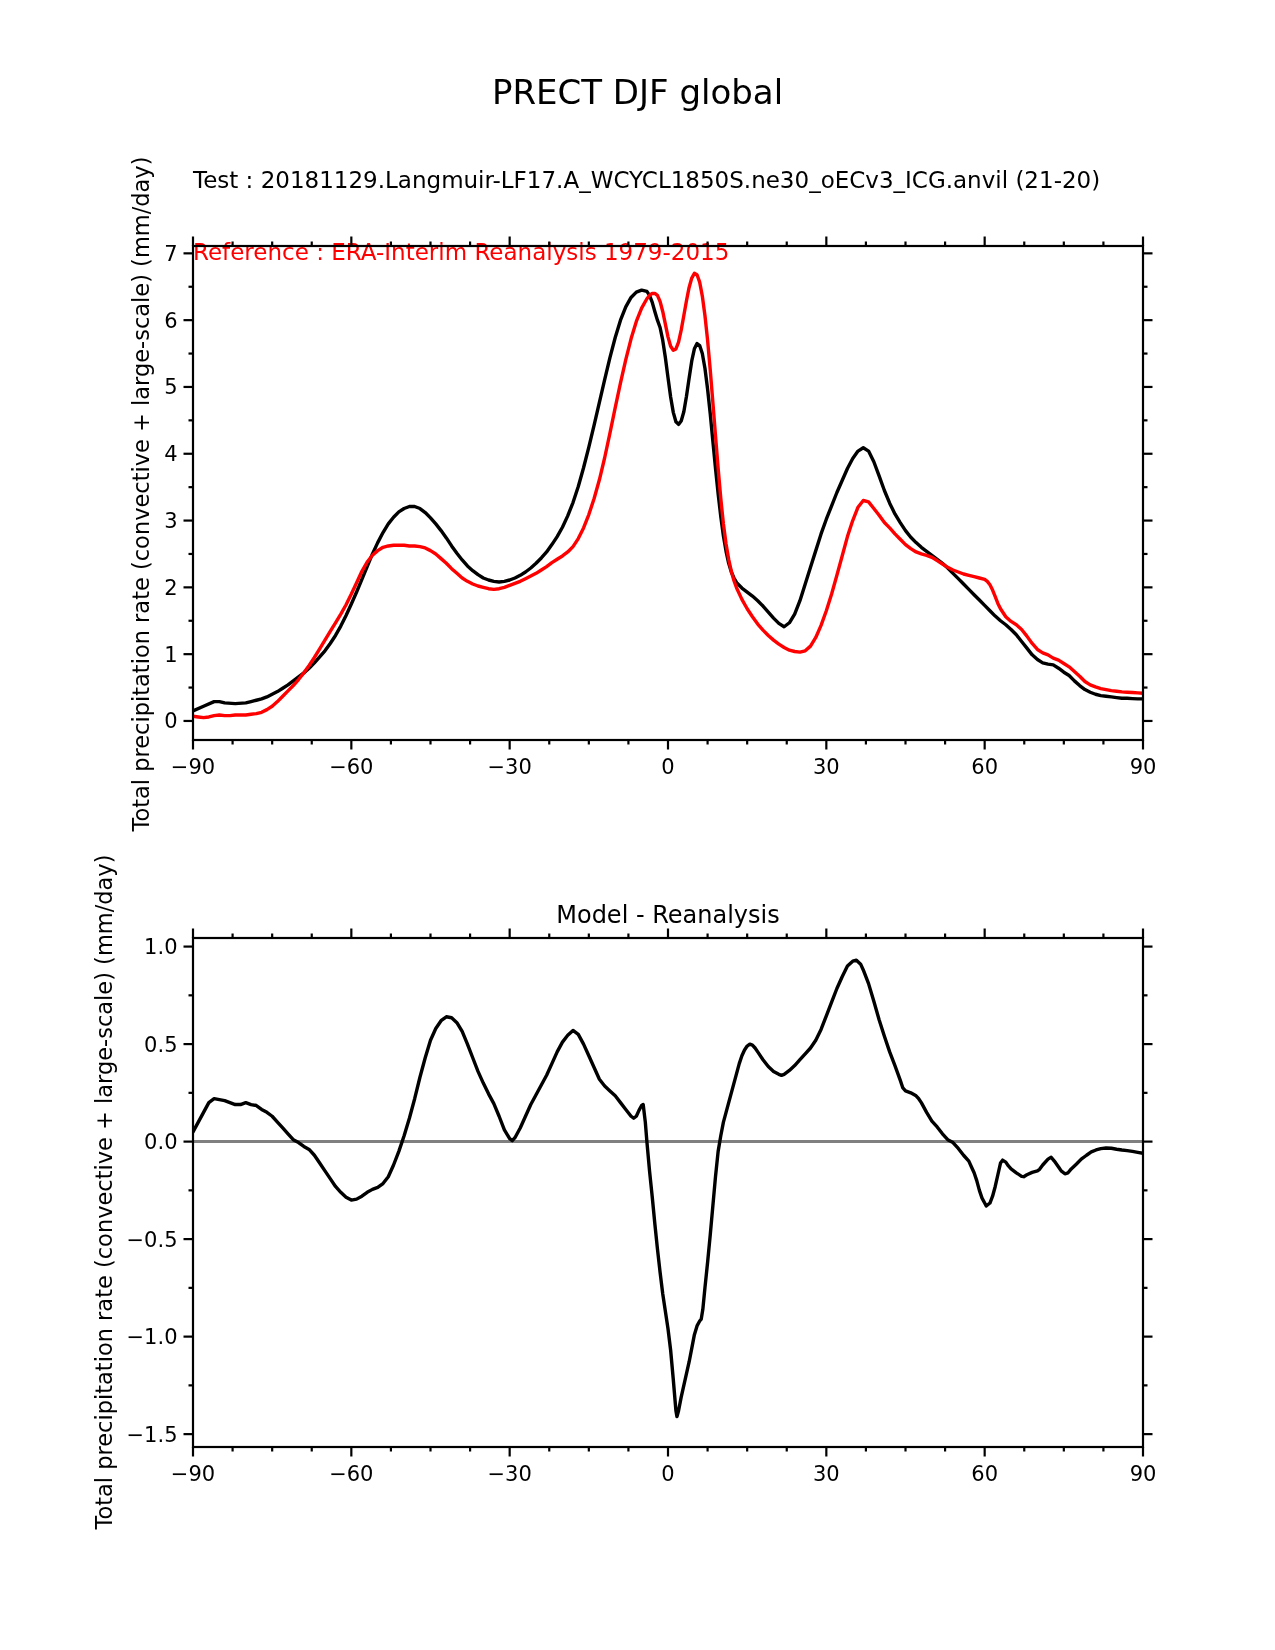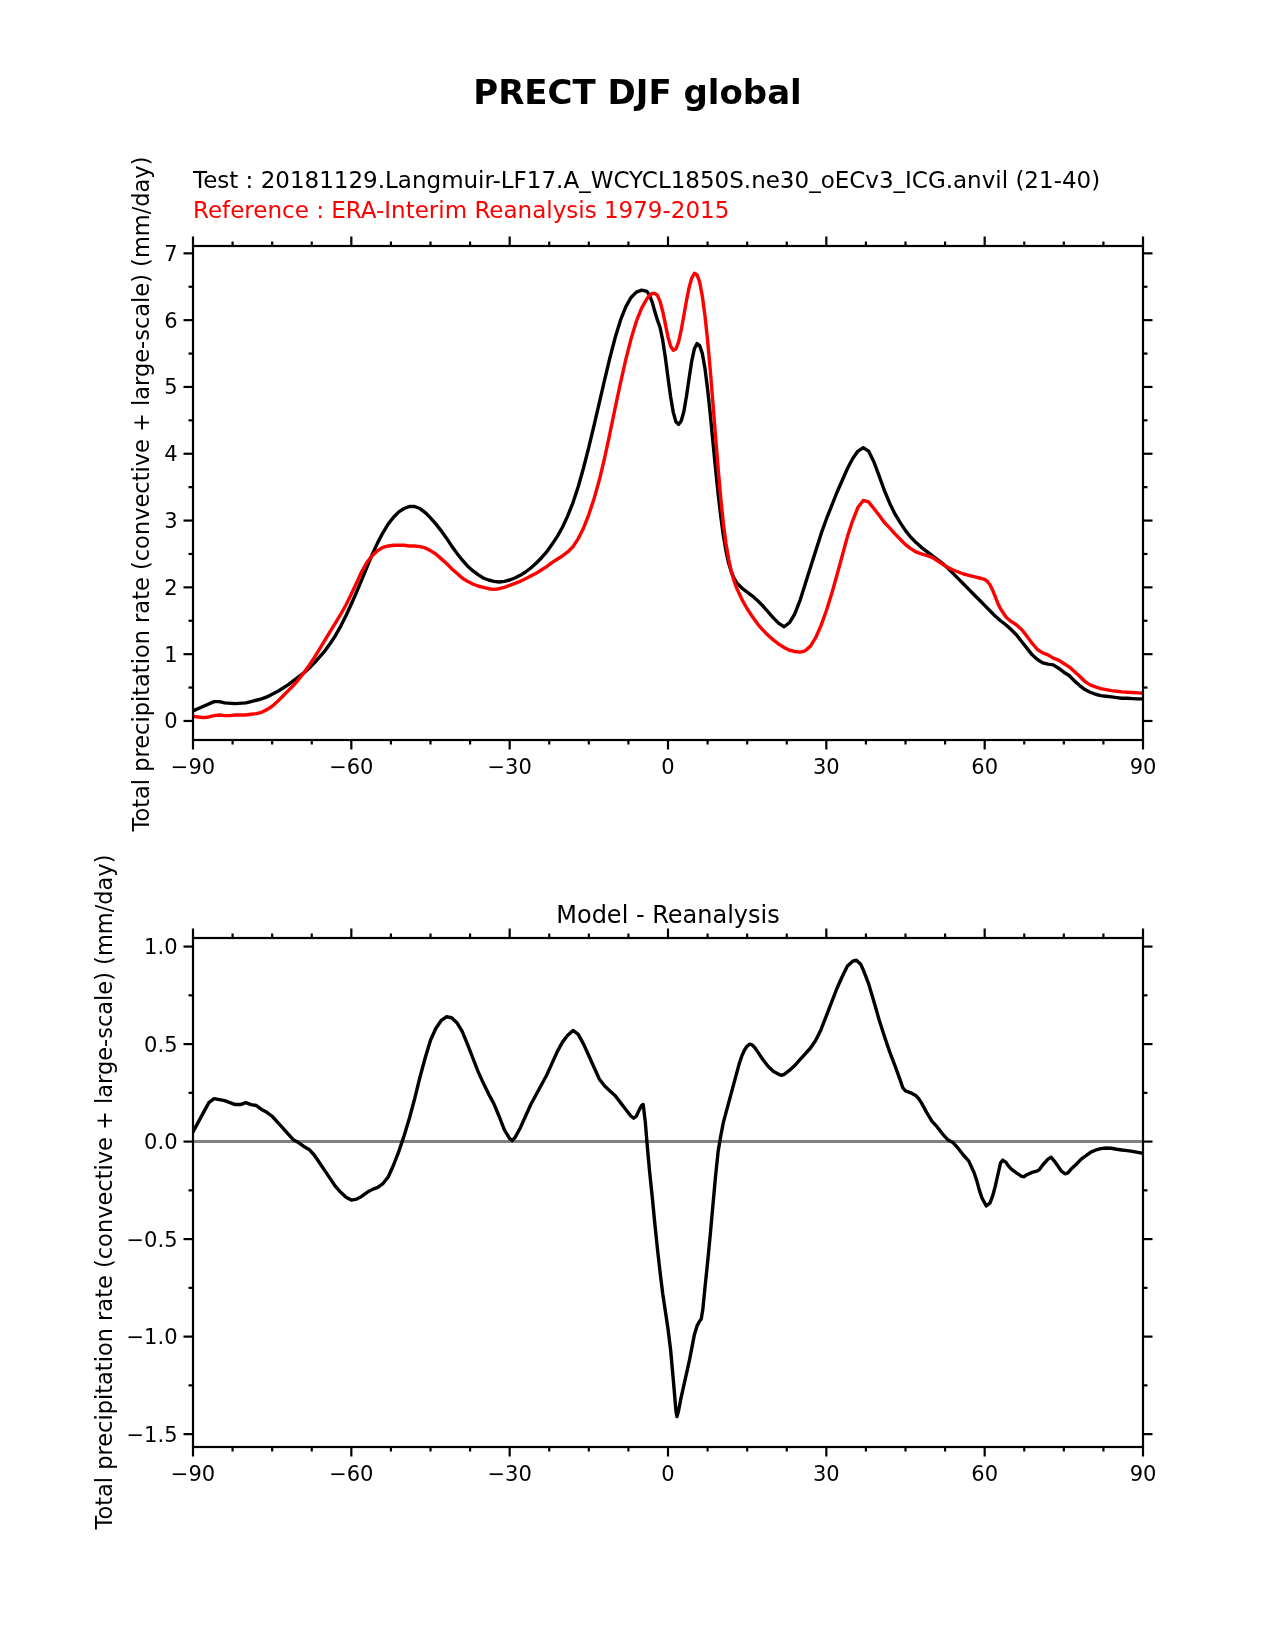--- a/index.html
+++ b/index.html
@@ -1,33 +1,33 @@
 <!DOCTYPE html>
 <html><head>
 <meta charset="utf-8">
 <style>
   html,body{margin:0;padding:0;background:#ffffff;}
   body{width:1275px;height:1650px;position:relative;font-family:"DejaVu Sans",sans-serif;color:#000;overflow:hidden;}
   .abs{position:absolute;}
-  .fig-title{left:0;right:0;top:72px;text-align:center;font-size:34px;color:#000;font-weight:bold;}
+  .fig-title{left:0;right:0;top:72px;text-align:center;font-size:34px;color:#000;}
   .hdr-label{left:193px;font-size:23px;white-space:nowrap;}
   .hdr-test{top:167px;color:#000;}
   .hdr-ref{top:197px;}
   .ylabel{font-size:22.5px;white-space:nowrap;transform:translate(-50%,-50%) rotate(-90deg);color:#000;}
   .plot2-title{left:193px;width:950px;top:901px;text-align:center;font-size:24px;color:#000;}
   svg{position:absolute;left:0;top:0;}
   text{font-family:"DejaVu Sans",sans-serif;}
 </style>
 </head>
 <body>
 
 <div class="abs fig-title">PRECT DJF global</div>
 
-<div class="abs hdr-label hdr-test">Test : 20181129.Langmuir-LF17.A_WCYCL1850S.ne30_oECv3_ICG.anvil (21-40)</div>
-<div class="abs hdr-label hdr-ref" style="color: rgb(255, 0, 0);">Reference : ERA-Interim Reanalysis 1979-2015</div>
+<div class="abs hdr-label hdr-test">Test : 20181129.Langmuir-LF17.A_WCYCL1850S.ne30_oECv3_ICG.anvil (21-20)</div>
+<div class="abs hdr-label hdr-ref" style="color: rgb(255, 0, 0); margin-top: 42px;">Reference : ERA-Interim Reanalysis 1979-2015</div>
 
 <div class="abs ylabel" style="left:141px;top:494px;">Total precipitation rate (convective + large-scale) (mm/day)</div>
 <div class="abs ylabel" style="left:104px;top:1192px;">Total precipitation rate (convective + large-scale) (mm/day)</div>
 
 <div class="abs plot2-title">Model - Reanalysis</div>
 
 <svg id="chart-svg" width="1275" height="1650">
     <clipPath id="clip0">
       <rect x="193" y="246" width="950" height="494"></rect>
     </clipPath>

